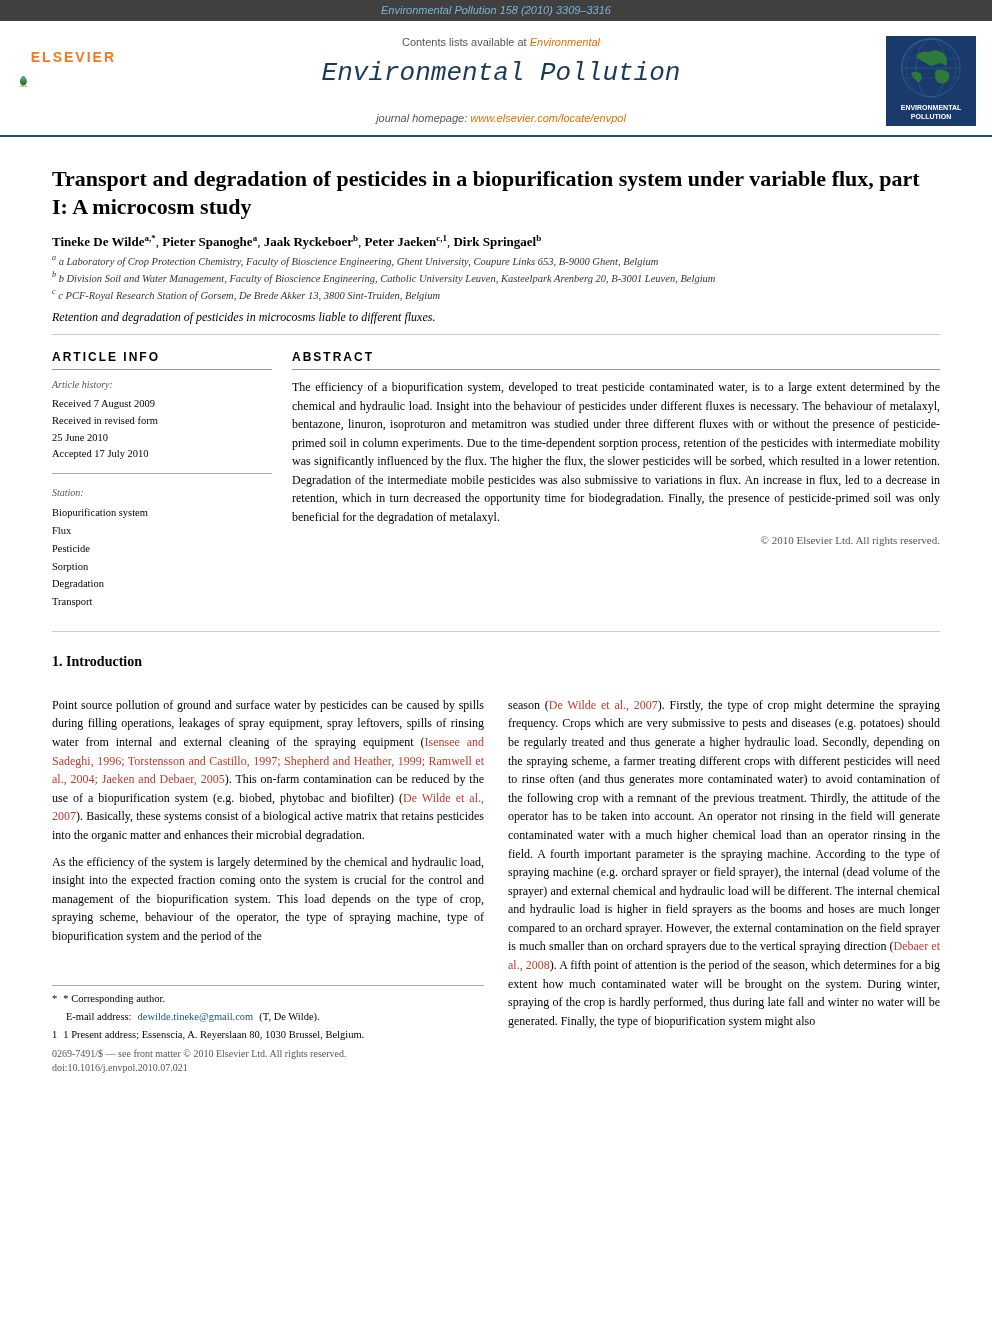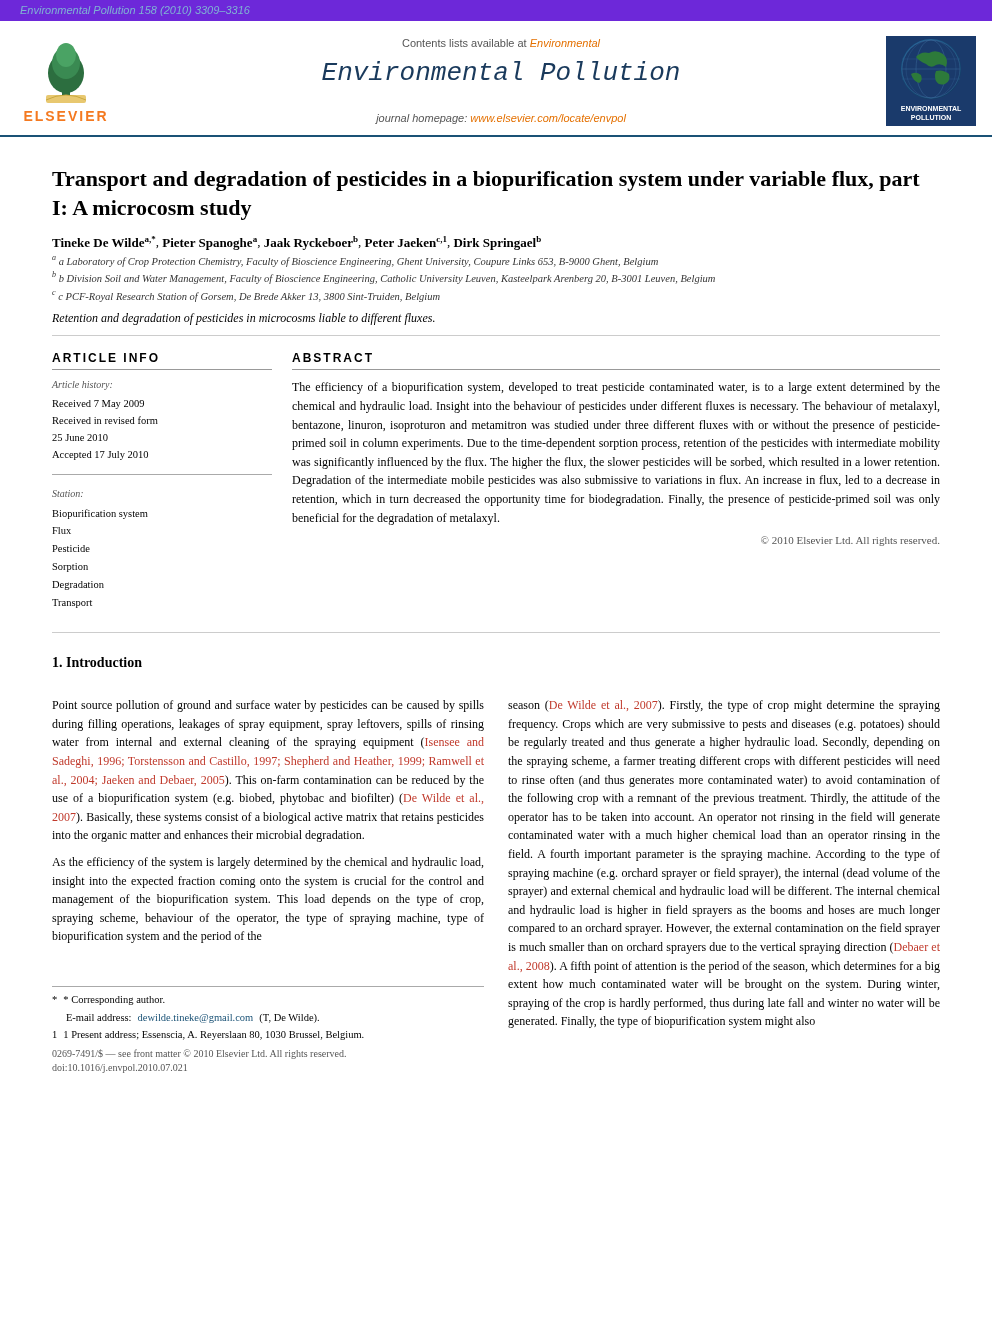--- a/index.html
+++ b/index.html
@@ -12,42 +12,41 @@
       font-size: 13px;
       line-height: 1.4;
     }
     .journal-header {
       background: #fff;
       padding: 6px 0 0 0;
       text-align: center;
       border-bottom: 2px solid #1a5276;
     }
     .journal-top-bar {
-      background: #6d28d9;
+      background: #404040;
       color: #fff;
       font-size: 11px;
-      text-align: left;
+      text-align: center;
       padding: 3px 20px;
       font-family: Arial, sans-serif;
     }
     .journal-top-bar span {
       color: #7fb3d3;
       font-style: italic;
     }
     .header-content {
       display: flex;
       align-items: center;
       justify-content: space-between;
       padding: 8px 16px;
     }
     .elsevier-logo {
       width: 100px;
       display: flex;
-      flex-direction: column;
-      align-items: center;
+      flex-direction: row;
     }
     .elsevier-tree {
       width: 80px;
       height: 70px;
     }
     .elsevier-text {
       color: #f47920;
       font-size: 14px;
       font-weight: bold;
       font-family: Arial, sans-serif;
@@ -343,21 +342,21 @@
   <div class="highlight-text">Retention and degradation of pesticides in microcosms liable to different fluxes.</div>
 
   <div class="two-column">
 
     <div class="left-col">
       <div class="section-header">ARTICLE INFO</div>
 
       <div class="article-info-block">
         <div class="article-info-label">Article history:</div>
         <div class="article-info-dates">
-          <div>Received 7 May 2009</div>
+          <div>Received 7 August 2009</div>
           <div>Received in revised form</div>
           <div>25 June 2010</div>
           <div>Accepted 17 July 2010</div>
         </div>
       </div>
 
       <hr class="divider-line">
 
       <div class="keywords-block">
         <div class="keywords-label">Station:</div>

